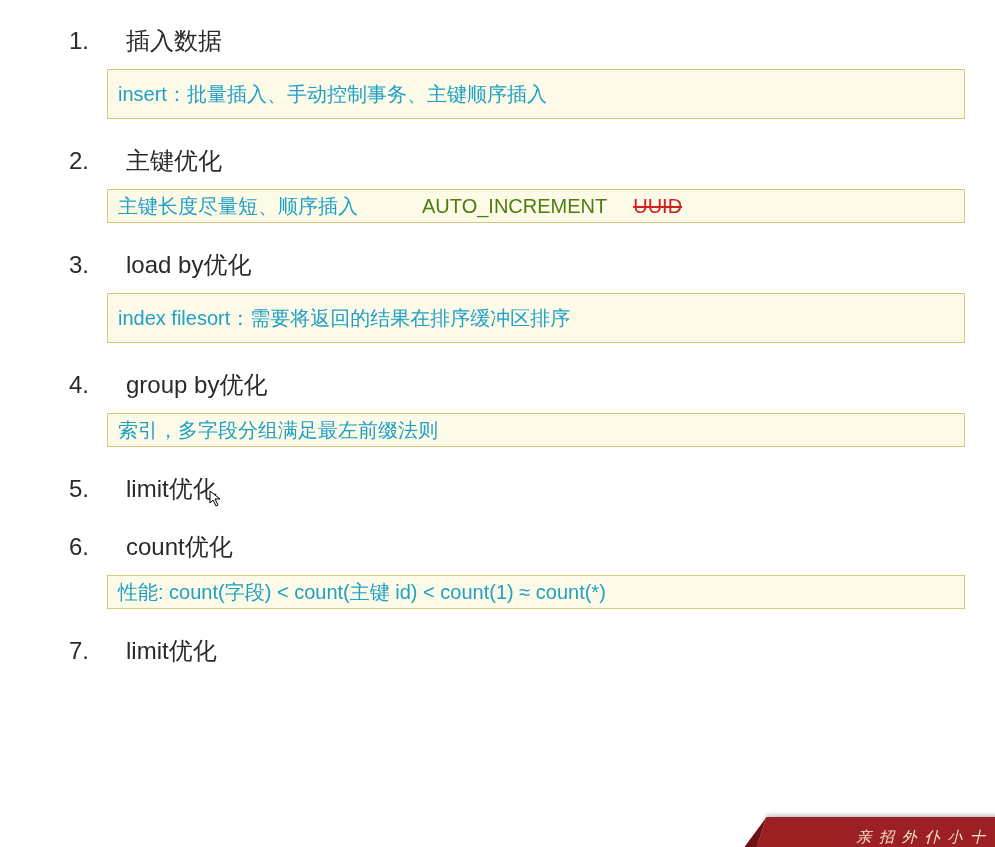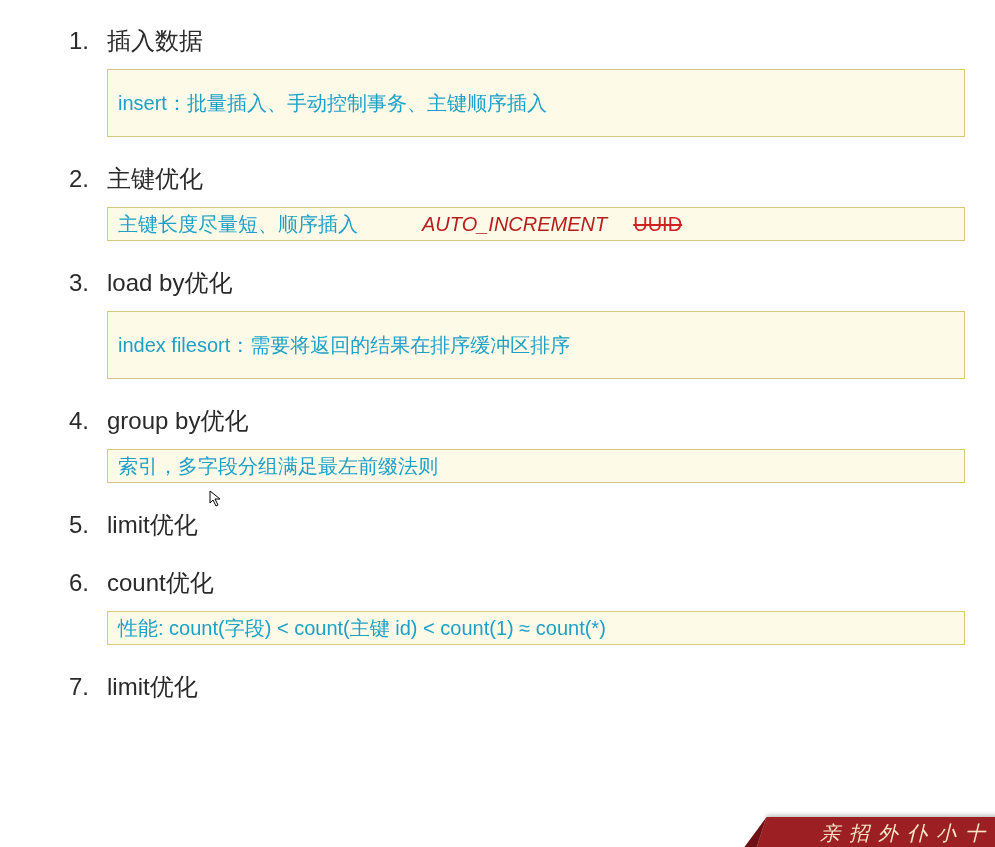--- a/index.html
+++ b/index.html
@@ -25,34 +25,35 @@
     margin-bottom: 12px;
   }
   .num {
     width: 52px;
     text-align: right;
     padding-right: 18px;
     flex-shrink: 0;
   }
   .title {
     flex: 1;
+    margin-left: 19px;
   }
   .box {
     margin-left: 52px;
     border: 1px solid #d9c77a;
     background: #fdfae8;
-    padding: 14px 10px;
+    padding: 5px 10px;
     font-size: 20px;
     color: #1ea0c7;
     line-height: 1.9;
   }
   .box.tight { line-height: 1.4; padding: 2px 10px; }
   .line2 { display: block; }
   .inline-row span { display: inline-block; }
-  .green { color: #b91c1c; font-style: italic; }
+  .green { color: #4d7c0f; }
   .red-strike { color: #d02020; text-decoration: line-through; }
   .gap1 { margin-left: 64px; }
   .gap2 { margin-left: 26px; }
   .cursor {
     position: absolute;
     left: 209px;
     top: 490px;
     width: 14px;
     height: 18px;
     pointer-events: none;
@@ -74,21 +75,21 @@
     left:-14px; top:0;
     border-right:14px solid #6e1014;
     border-top:34px solid transparent;
   }
   .footer-text{
     position:absolute;
     right:8px;
     bottom:0px;
     color:#f5e6c8;
     font-family: "KaiTi","STKaiti",serif;
-    font-size:20px;
+    font-size:15px;
     font-style: italic;
     letter-spacing: 2px;
     white-space: nowrap;
     overflow: hidden;
   }
 </style>
 </head>
 <body>
 
 <div id="list">

